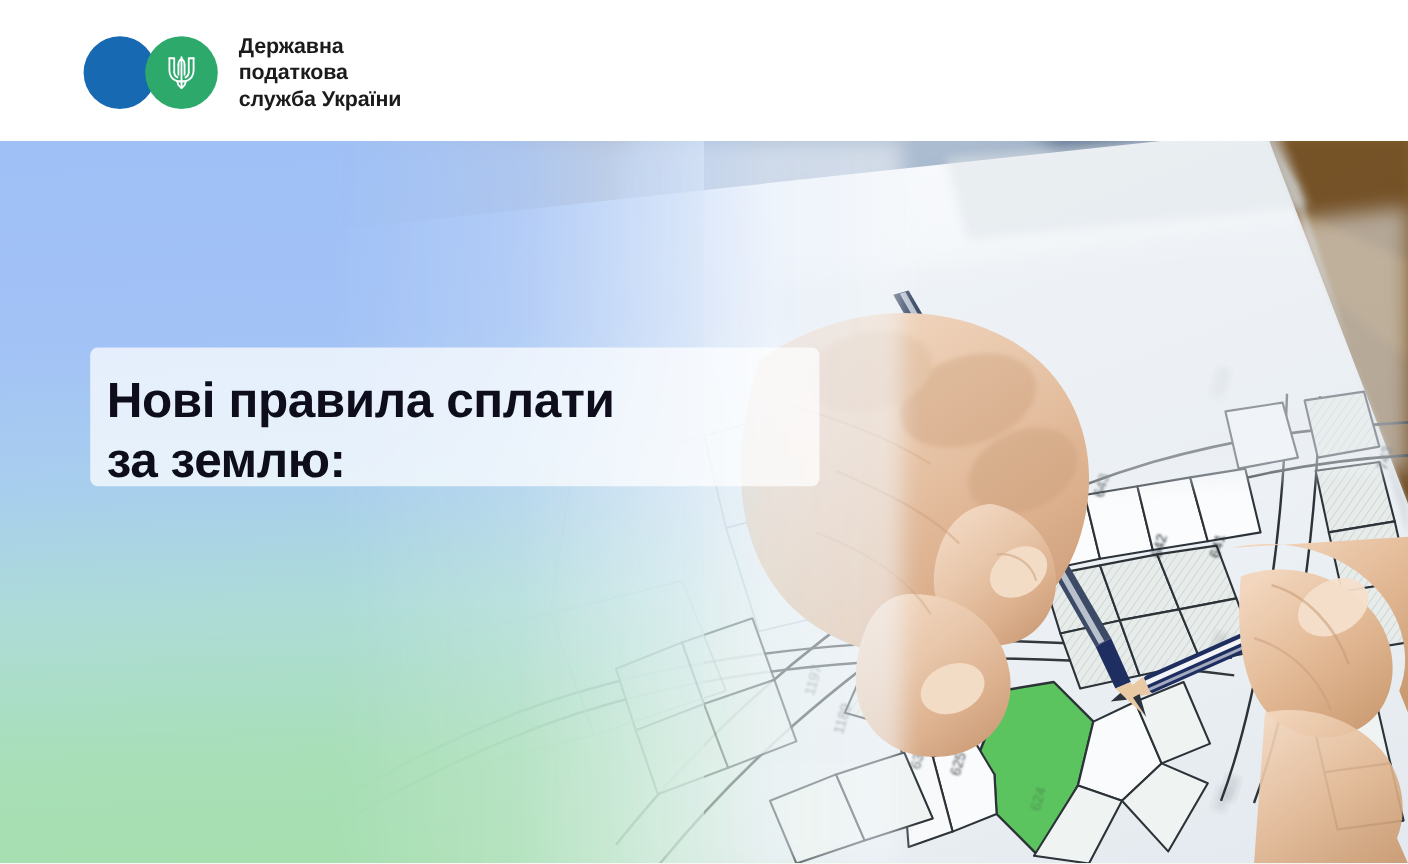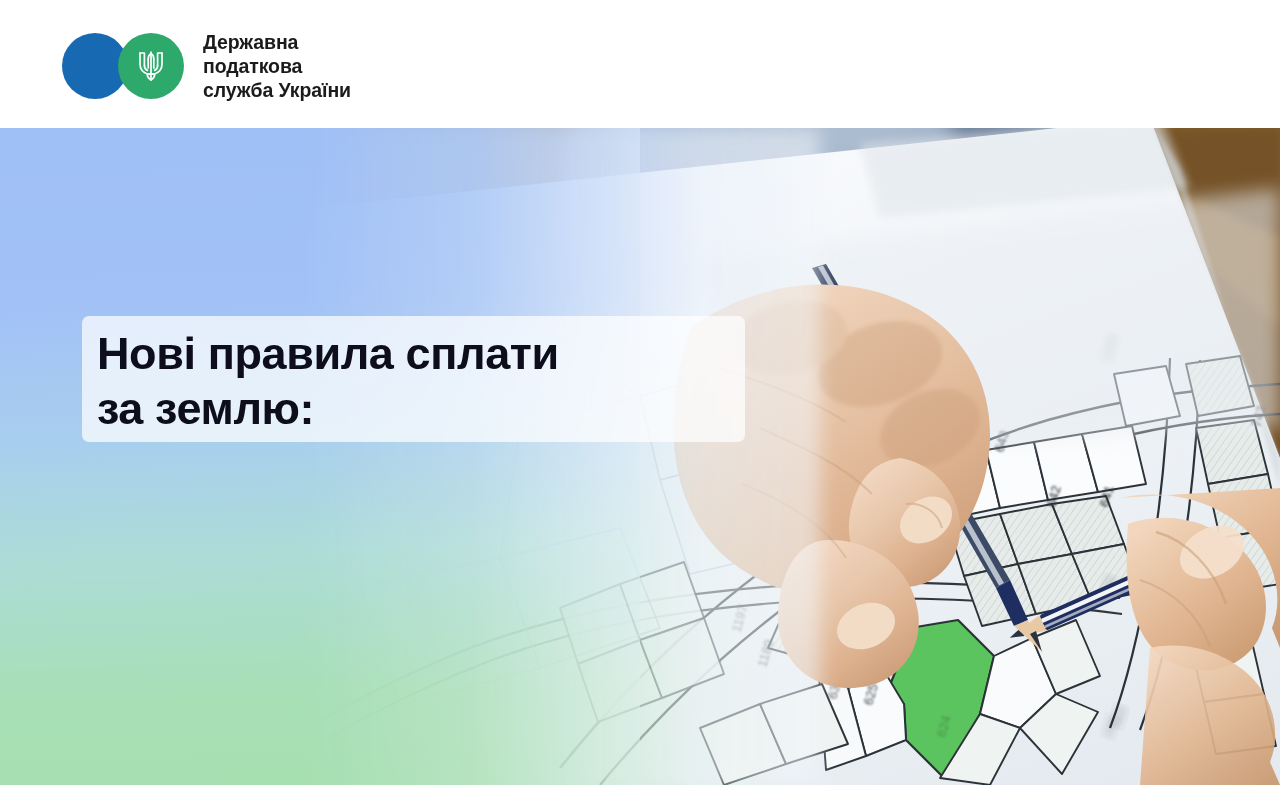--- a/index.html
+++ b/index.html
@@ -24,21 +24,21 @@
   .header {
     position: absolute;
     left: 0; top: 0;
     width: 1280px;
     height: 128px;
     background: #ffffff;
     z-index: 40;
   }
   .logo-block {
     position: absolute;
-    left: 62px;
+    left: 76px;
     top: 30px;
     display: flex;
     align-items: center;
   }
   .logo-marks {
     position: relative;
     width: 125px;
     height: 66px;
     flex: none;
   }
@@ -133,21 +133,21 @@
     left: 82px;
     top: 316px;
     width: 663px;
     height: 126px;
     background: rgba(255,255,255,0.72);
     border-radius: 7px;
   }
   .headline-top {
     position: absolute;
     left: 97px;
-    top: 326px;
+    top: 336px;
     width: 700px;
     font-size: 45px;
     line-height: 55px;
     font-weight: bold;
     color: #0d0d1c;
     letter-spacing: -0.4px;
     white-space: pre-line;
   }
   .headline-bottom {
     position: absolute;

